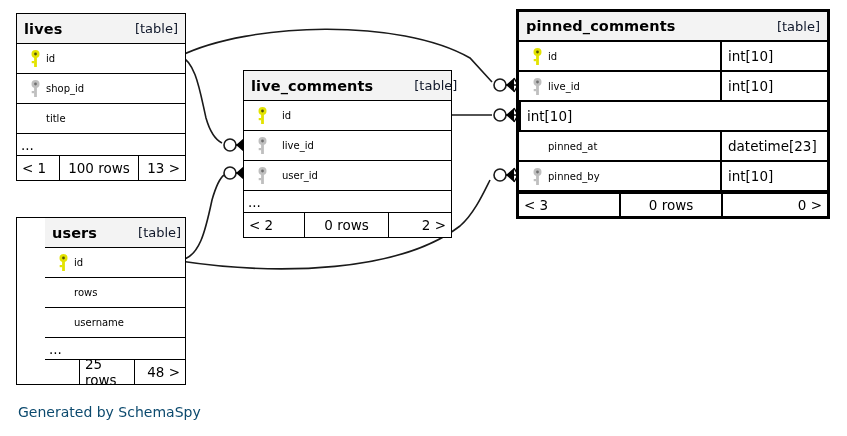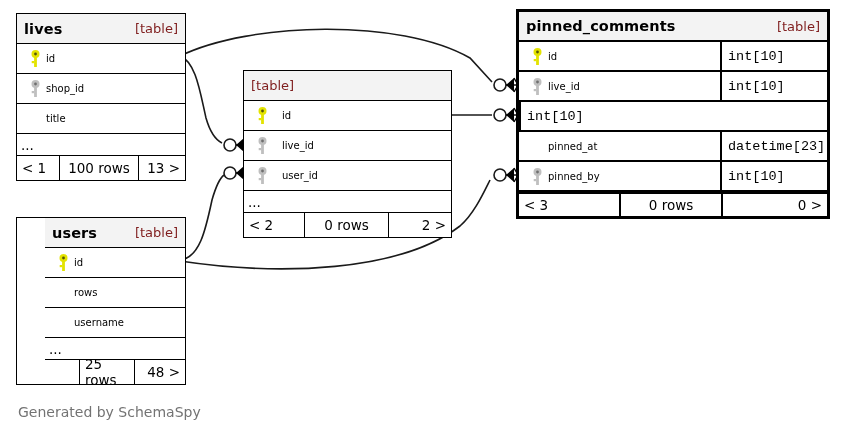--- a/index.html
+++ b/index.html
@@ -27,21 +27,21 @@
   .t-header{
     display:flex;align-items:center;justify-content:space-between;
     background:#f3f3f3;
     border-bottom:1.5px solid #000;
     box-sizing:border-box;
     padding:0 7px;
     height:30px;
   }
   .focal .t-header{border-bottom-width:2px;}
   .t-name{font-weight:bold;font-size:14.5px;letter-spacing:0.1px;}
-  .t-tag{font-size:13px;color:#7f1d1d;}
+  .t-tag{font-size:13px;color:#0f172a;margin-left:41px;}
 
   .t-row{
     display:flex;align-items:center;
     height:30px;
     border-bottom:1.5px solid #000;
     box-sizing:border-box;
     position:relative;
   }
   .focal .t-row{border-bottom-width:2px;}
   .t-row:last-of-type{border-bottom:none;}
@@ -56,21 +56,21 @@
   }
   .col-type{
     display:flex;align-items:center;
     box-sizing:border-box;
     height:100%;
     padding-left:6px;
     border-left:1.5px solid #000;
     font-size:13.5px;
     white-space:nowrap;
   }
-  .focal .col-type{border-left-width:2px;font-family:Liberation Mono, monospace;}
+  .focal .col-type{border-left-width:2px;}
 
   .keyslot{width:22px;min-width:22px;display:flex;align-items:center;justify-content:center;}
   .lbl{font-size:10px;white-space:nowrap;}
   .indent{padding-left:9px;}
 
   
   .key{display:block;}
 
   .t-ellipsis{
     display:flex;align-items:center;
@@ -91,21 +91,21 @@
   .f-cell{display:flex;align-items:center;box-sizing:border-box;padding:0 5px;}
   .f-left{justify-content:flex-start;}
   .f-mid{justify-content:center;border-left:1.5px solid #000;border-right:1.5px solid #000;}
   .focal .f-mid{border-left-width:2px;border-right-width:2px;}
   .f-right{justify-content:flex-end;}
 
   .caption{
     position:absolute;
     left:18px;top:404px;
     font-size:14px;
-    color:#737373;
+    color:#0c4a6e;
   }
 </style>
 </head>
 <body>
 
 <div id="diagram">
 
   <svg id="edges" viewBox="0 0 847 436" xmlns="http://www.w3.org/2000/svg">
     <defs>
       <g id="cf-left">
@@ -199,20 +199,21 @@
 
     <div class="t-footer">
       <span class="f-cell f-left" style="width:42px;">&lt; 1</span>
       <span class="f-cell f-mid" style="flex:1;">100 rows</span>
       <span class="f-cell f-right" style="width:46px;">13 &gt;</span>
     </div>
   </div>
 
   <div class="table-box" style="left:243px;top:70px;width:209px;">
     <div class="t-header">
+      <span class="t-name">live_comments</span>
       <span class="t-tag">[table]</span>
     </div>
 
     <div class="t-row">
       <span class="col-name">
         <span class="keyslot">
           <svg class="key" width="9" height="17" viewBox="0 0 9 17">
             <circle cx="4.5" cy="4" r="4" fill="#e3e300"></circle>
             <circle cx="4.5" cy="4" r="1.4" fill="#55550a"></circle>
             <rect x="3.1" y="6" width="2.8" height="11" fill="#e3e300"></rect>

